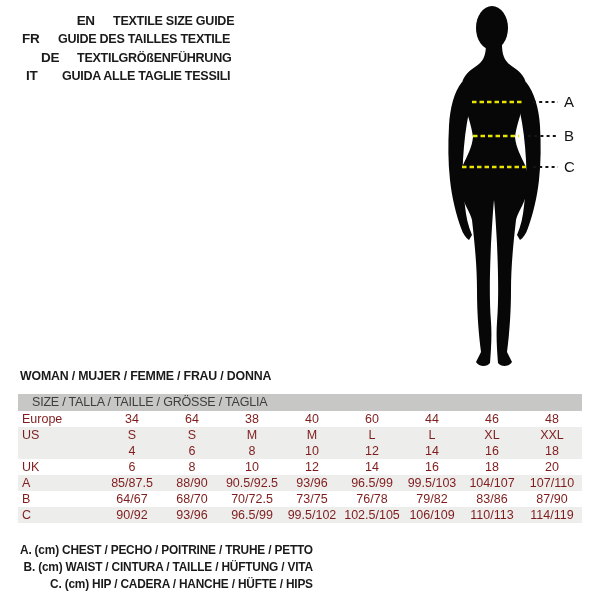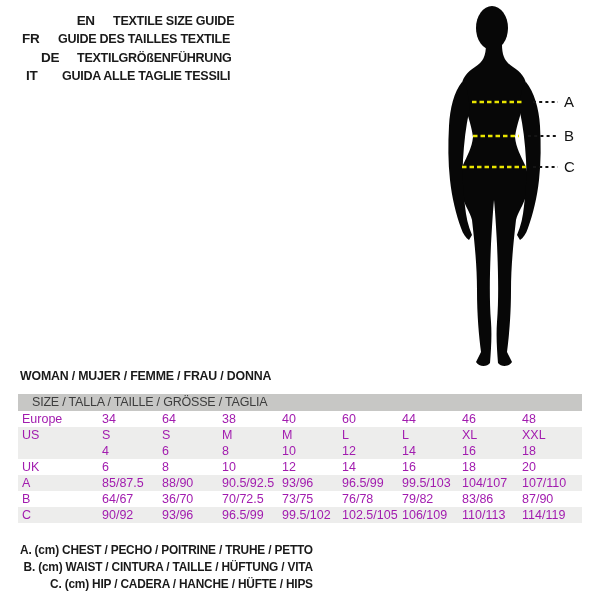--- a/index.html
+++ b/index.html
@@ -44,24 +44,24 @@
   .size-table { position: absolute; left: 18px; top: 394px; width: 564px; }
   .table-header {
     height: 17px; line-height: 17px;
     background: #c7c7c5;
     color: #3d3d3d;
     font-size: 12.5px;
     padding-left: 14px;
     letter-spacing: -0.2px;
     white-space: nowrap;
   }
-  .t-row { display: flex; height: 16px; align-items: center; font-size: 12.5px; color: #a21caf; }
+  .t-row { display: flex; height: 16px; align-items: center; font-size: 12.5px; color: #7f1d1d; }
   .t-row.stripe { background: #ededec; }
   .t-label { flex: 0 0 80px; padding-left: 4px; white-space: nowrap; }
-  .t-cell { flex: 1 1 0; white-space: nowrap; }
+  .t-cell { flex: 1 1 0; text-align: center; white-space: nowrap; }
 
   
   .legend { position: absolute; left: 20px; top: 543px; text-align: right; }
   .legend-line {
     height: 16.8px;
     font-weight: bold; font-size: 12.5px; letter-spacing: -0.2px;
     white-space: nowrap;
     transform: scaleX(0.95); transform-origin: 0 0;
   }
 </style>
@@ -227,21 +227,21 @@
       <div class="t-cell">93/96</div>
       <div class="t-cell">96.5/99</div>
       <div class="t-cell">99.5/103</div>
       <div class="t-cell">104/107</div>
       <div class="t-cell">107/110</div>
     </div>
 
     <div class="t-row">
       <div class="t-label">B</div>
       <div class="t-cell">64/67</div>
-      <div class="t-cell">36/70</div>
+      <div class="t-cell">68/70</div>
       <div class="t-cell">70/72.5</div>
       <div class="t-cell">73/75</div>
       <div class="t-cell">76/78</div>
       <div class="t-cell">79/82</div>
       <div class="t-cell">83/86</div>
       <div class="t-cell">87/90</div>
     </div>
 
     <div class="t-row stripe">
       <div class="t-label">C</div>

